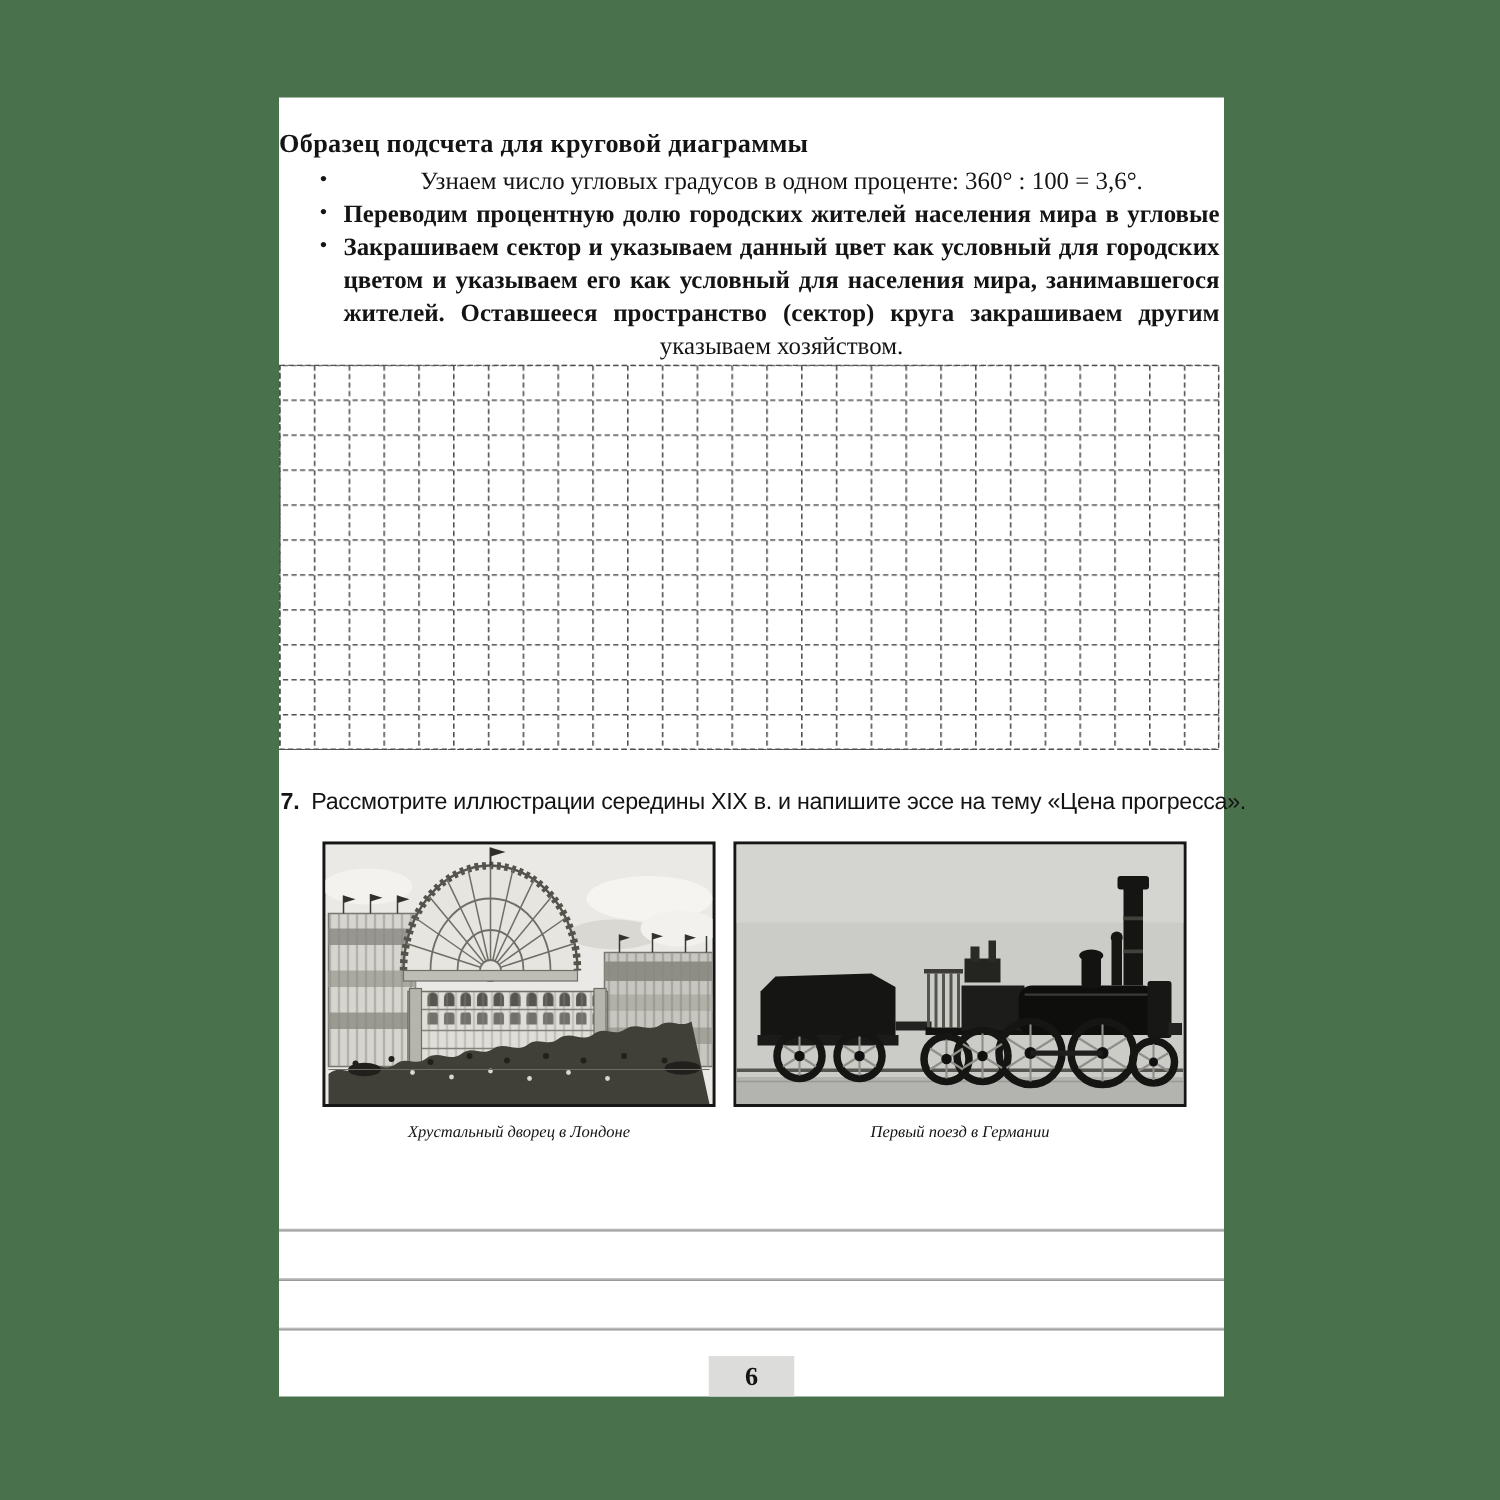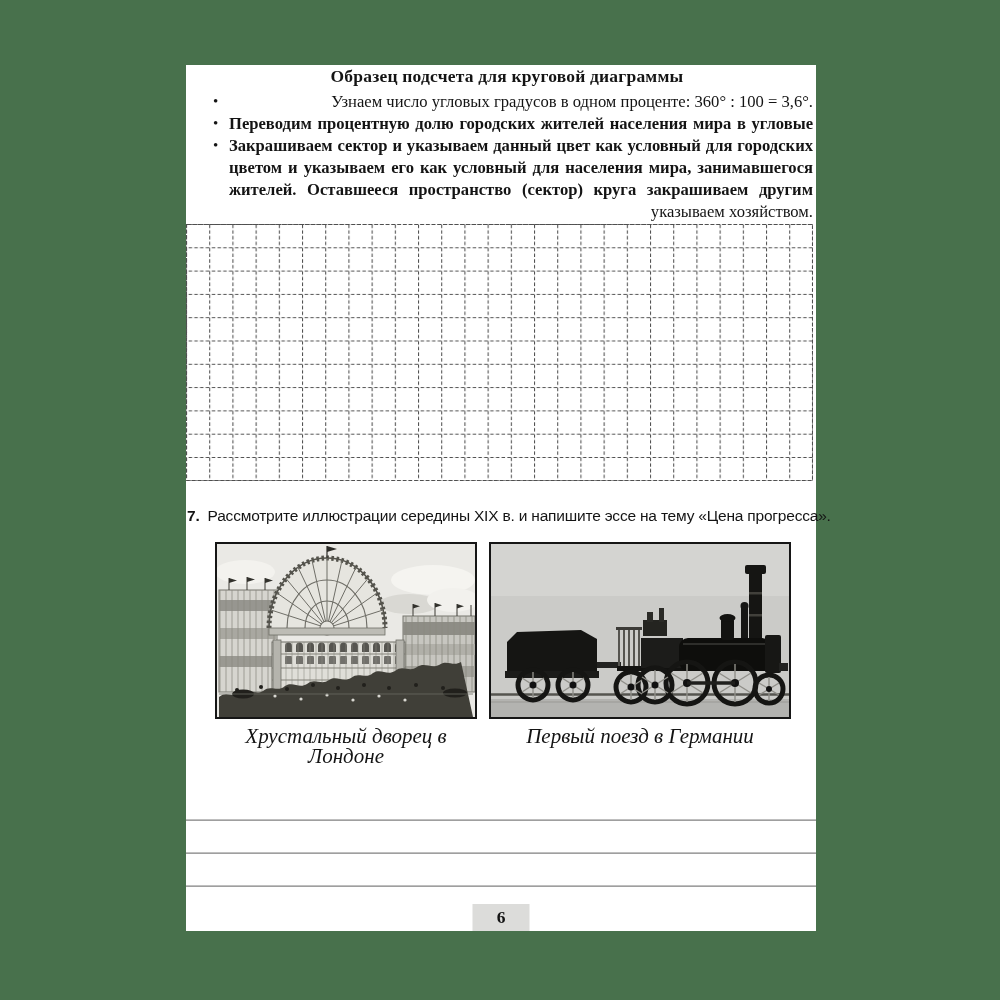--- a/index.html
+++ b/index.html
@@ -7,44 +7,44 @@
     width:1000px;height:1000px;overflow:hidden;
     background:var(--color-background,#48714c);
     font-family:"Liberation Serif",serif;
   }
   .canvas{position:relative;width:1000px;height:1000px;}
   .page{
     position:absolute;left:186px;top:65px;width:630px;height:866px;
     background:var(--color-page,#ffffff);color:var(--color-text,#141414);
   }
   .sample-title{
-    margin-top:1px;text-align:center;
-    font-size:17.5px;font-weight:700;line-height:21px;letter-spacing:.2px;padding-left:12px;
+    margin-top:20px;
+    font-size:17.5px;font-weight:700;line-height:21px;letter-spacing:.2px;
   }
   .bullets{margin:4px 3px 0 26px;padding:0;list-style:none;font-size:16.6px;line-height:22px;}
   .bullets li{position:relative;padding-left:17px;margin:0;}
   .marker{position:absolute;left:1px;top:-1px;font-size:15px;}
   .jline{text-align:justify;text-align-last:justify;font-weight:bold;}
-  .lline{text-align:right;}
+  .lline{text-align:center;}
   .grid-wrap{margin-top:1px;}
   svg.grid{display:block;}
   .task-row{
     margin:25px 2px 0 1px;white-space:nowrap;
     font-family:"Liberation Sans",sans-serif;font-size:15.5px;line-height:20px;
     letter-spacing:-0.2px;
     text-align:center;
   }
   .task-num{font-weight:700;margin-right:8px;}
   .figures{display:flex;gap:12px;margin:16px 0 0 29px;}
   figure{margin:0;}
   .figimg{box-sizing:border-box;border:2px solid #161616;background:#d5d5d2;}
   .fig1 .figimg{width:262px;height:177px;}
   .fig2 .figimg{width:302px;height:177px;}
   .figimg svg{display:block;}
-  figcaption{margin-top:7px;text-align:center;font-style:italic;font-size:21px;line-height:20px;}
+  figcaption{margin-top:7px;text-align:center;font-style:italic;font-size:11px;line-height:20px;}
   .wline{
     position:absolute;left:0;right:0;height:2px;
     background:linear-gradient(var(--color-write_line_light,#cfcfcf),var(--color-write_line,#8f8f8f));
   }
   .wline.l1{top:754px;} .wline.l2{top:787px;} .wline.l3{top:820px;}
   .pagenum{
     position:absolute;bottom:0;left:50%;transform:translateX(-50%);
     width:57px;height:27px;background:var(--color-pagenum_bg,#dcdcda);
     text-align:center;font-weight:700;font-size:17.5px;line-height:27px;
   }

